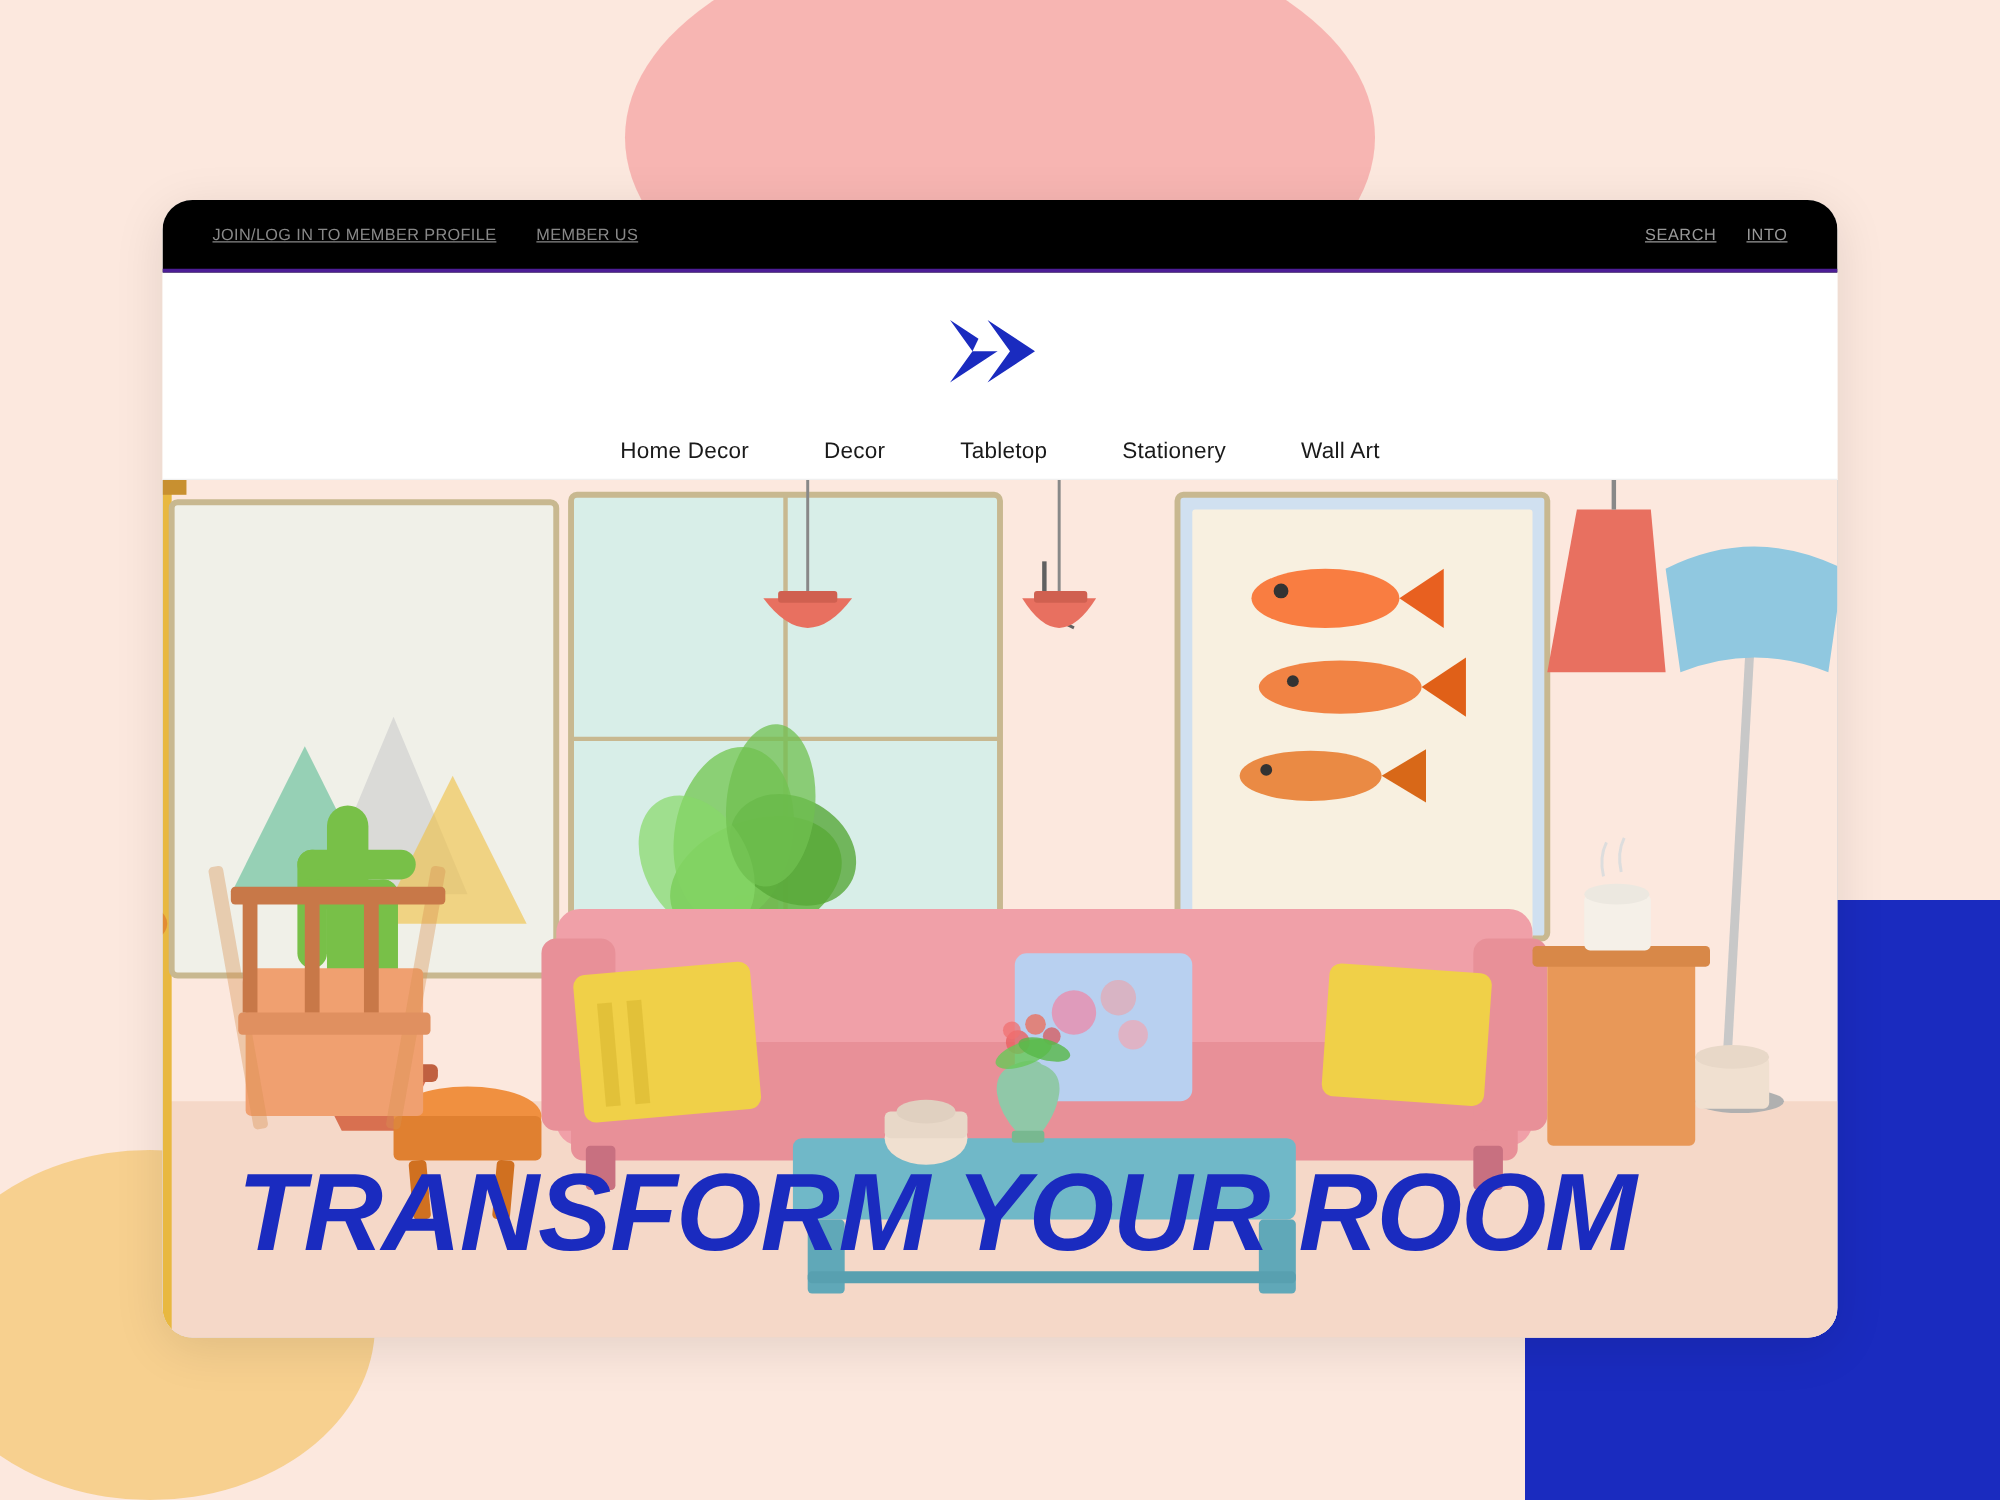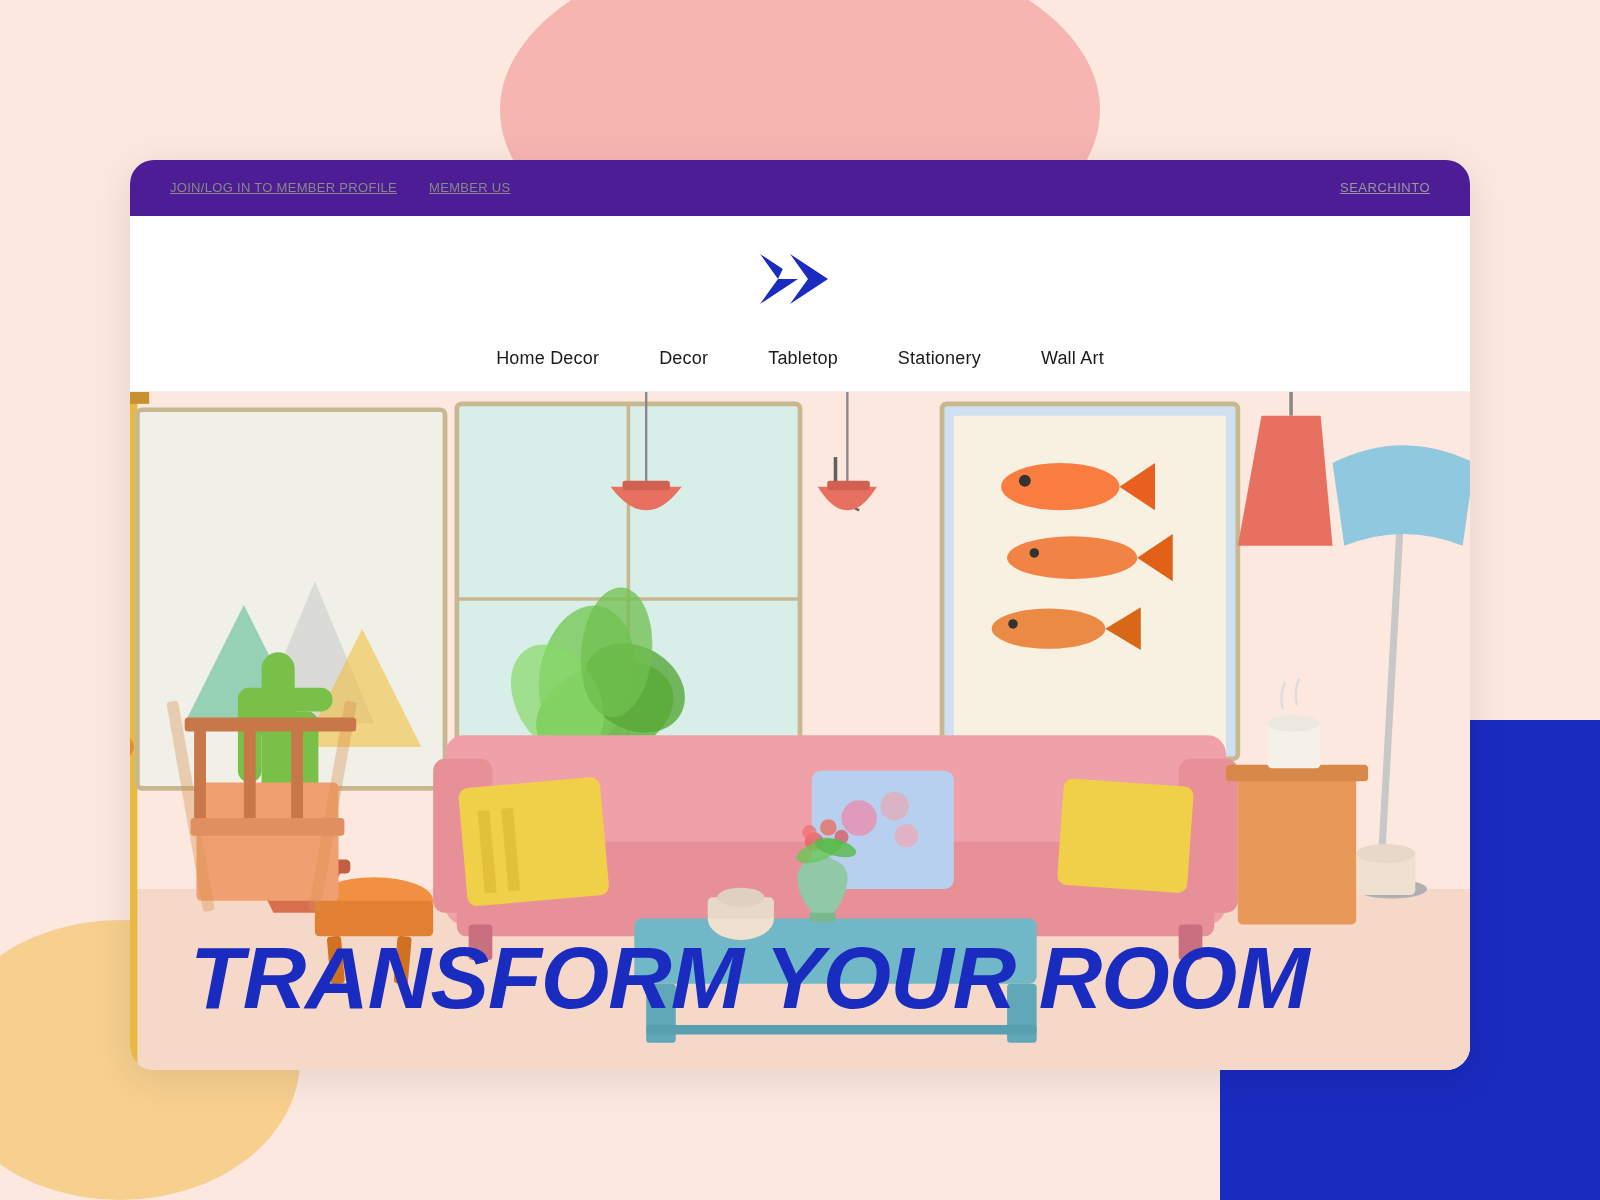--- a/index.html
+++ b/index.html
@@ -63,42 +63,43 @@
       z-index: 10;
       box-shadow: 0 8px 40px rgba(0,0,0,0.1);
     }
 
     
     .top-nav {
       display: flex;
       align-items: flex-end;
       justify-content: space-between;
       padding: 20px 40px;
-      border-bottom: 1px solid #4c1d95;
-      background: #4c1d95;
+      border-bottom: 3px solid #4c1d95;
+      background: #000000;
       position: relative;
       z-index: 20;
     }
 
     .top-nav-left {
       display: flex;
       gap: 32px;
       align-items: center;
     }
 
     .top-nav-link {
       font-size: 13px;
       color: #888;
       text-decoration: underline;
       cursor: pointer;
       letter-spacing: 0.3px;
     }
 
     .top-nav-right {
       display: flex;
+      gap: 24px;
       align-items: center;
       text-decoration: underline;
     }
 
     .top-nav-action {
       font-size: 13px;
       color: #999;
       text-decoration: underline;
       cursor: pointer;
       letter-spacing: 0.5px;
@@ -116,21 +117,21 @@
     .logo-svg {
       width: 80px;
       height: 70px;
     }
 
     
     .main-nav {
       display: flex;
       justify-content: center;
       gap: 60px;
-      padding: 14px 0 22px;
+      padding: 14px 0 12px;
       background: white;
       border-bottom: 1px solid #f0f0f0;
     }
 
     .main-nav-item {
       font-size: 18px;
       color: #1a1a1a;
       cursor: pointer;
       font-weight: 500;
       letter-spacing: 0.2px;

